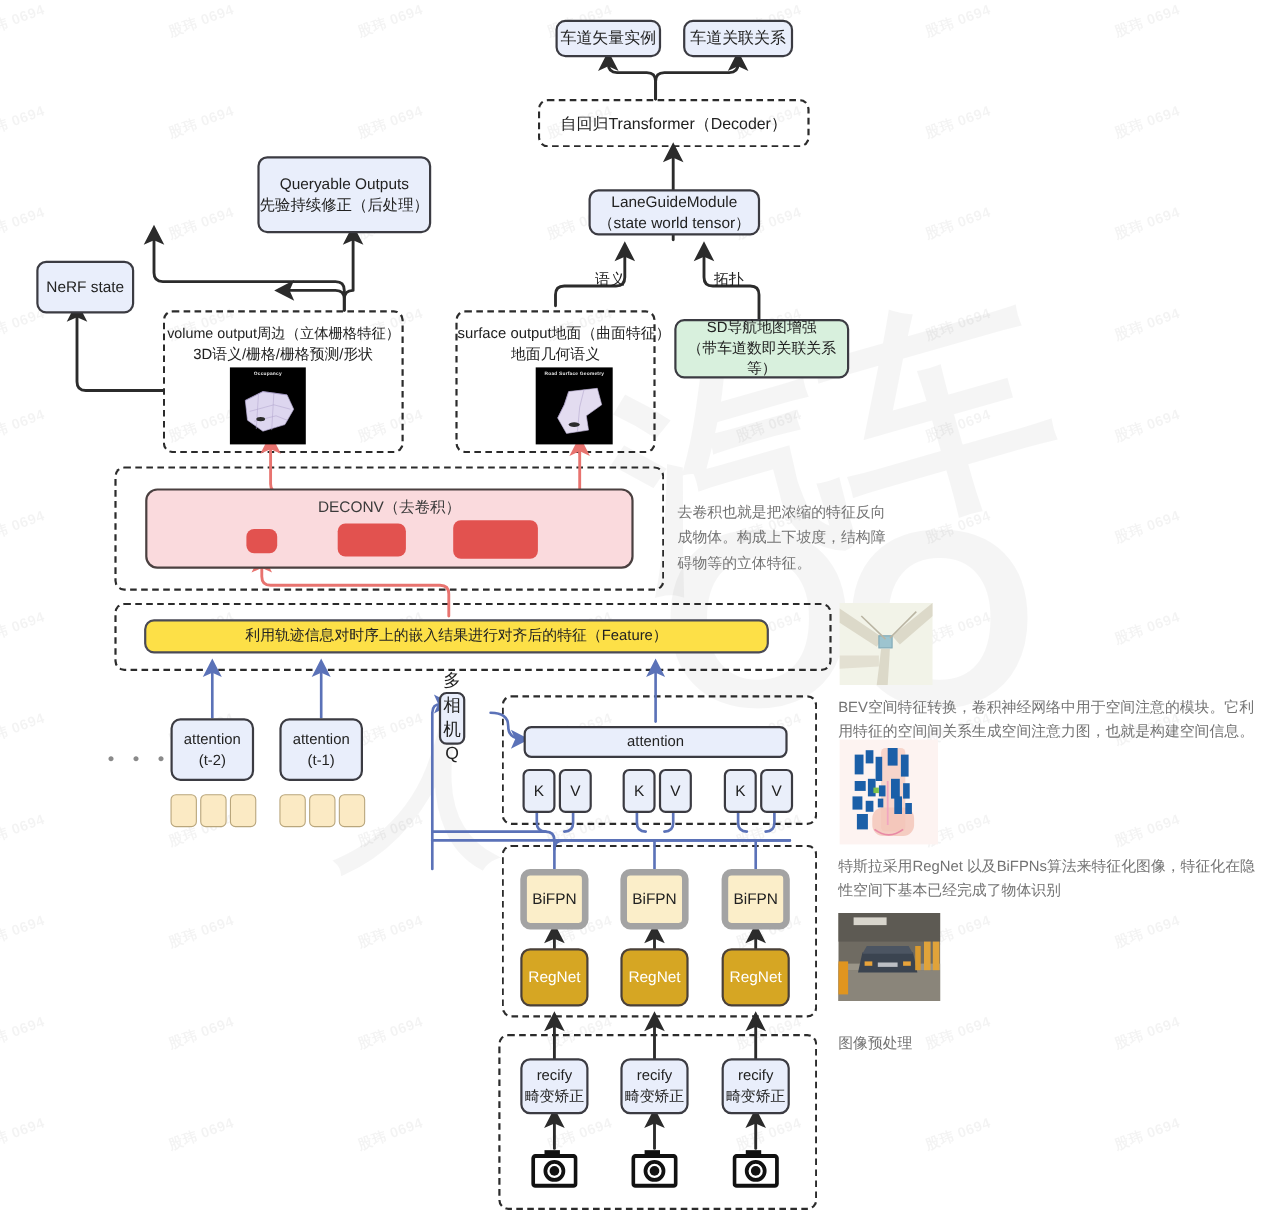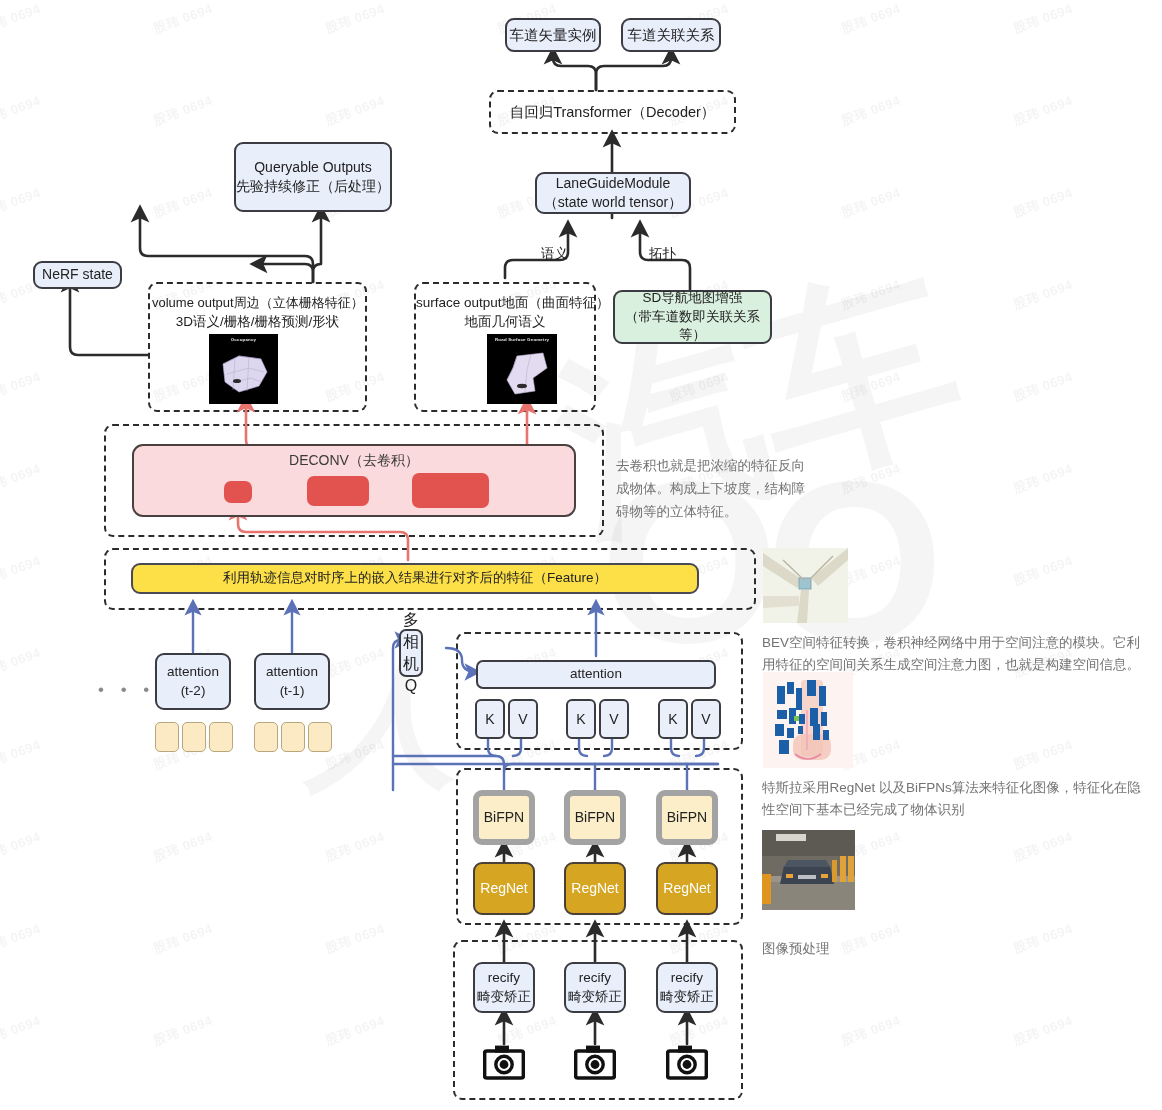--- a/index.html
+++ b/index.html
@@ -250,21 +250,21 @@
 
   <div class="node green" style="left:613px;top:290px;width:159px;height:54px;font-size:13.5px;">
     <span class="ln">SD导航地图增强</span>
     <span class="ln">（带车道数即关联关系等）</span>
   </div>
 
   <div class="node blue" style="left:234px;top:142px;width:158px;height:70px;font-size:14px;">
     <span class="ln">Queryable Outputs</span>
     <span class="ln">先验持续修正（后处理）</span>
   </div>
-  <div class="node blue" style="left:33px;top:237px;width:89px;height:28px;font-size:14px;margin-top:24px;">
+  <div class="node blue" style="left:33px;top:237px;width:89px;height:48px;font-size:14px;">
     <span class="ln">NeRF state</span>
   </div>
 
   <div class="dashbox" style="left:148px;top:282px;width:219px;height:130px;"></div>
   <div class="lbl" style="left:152px;top:294px;width:211px;text-align:center;font-size:13px;">volume output周边（立体栅格特征）</div>
   <div class="lbl" style="left:152px;top:313px;width:211px;text-align:center;font-size:13.5px;">3D语义/栅格/栅格预测/形状</div>
   <div class="render" style="left:209px;top:334px;width:69px;height:70px;">
     <div class="cap">Occupancy</div>
     <svg width="69" height="70" viewBox="0 0 69 70">
       <polygon points="14,30 30,22 52,25 58,38 50,52 30,58 16,48" fill="#ddd6ef" stroke="#b9aed6" stroke-width="0.6"></polygon>

